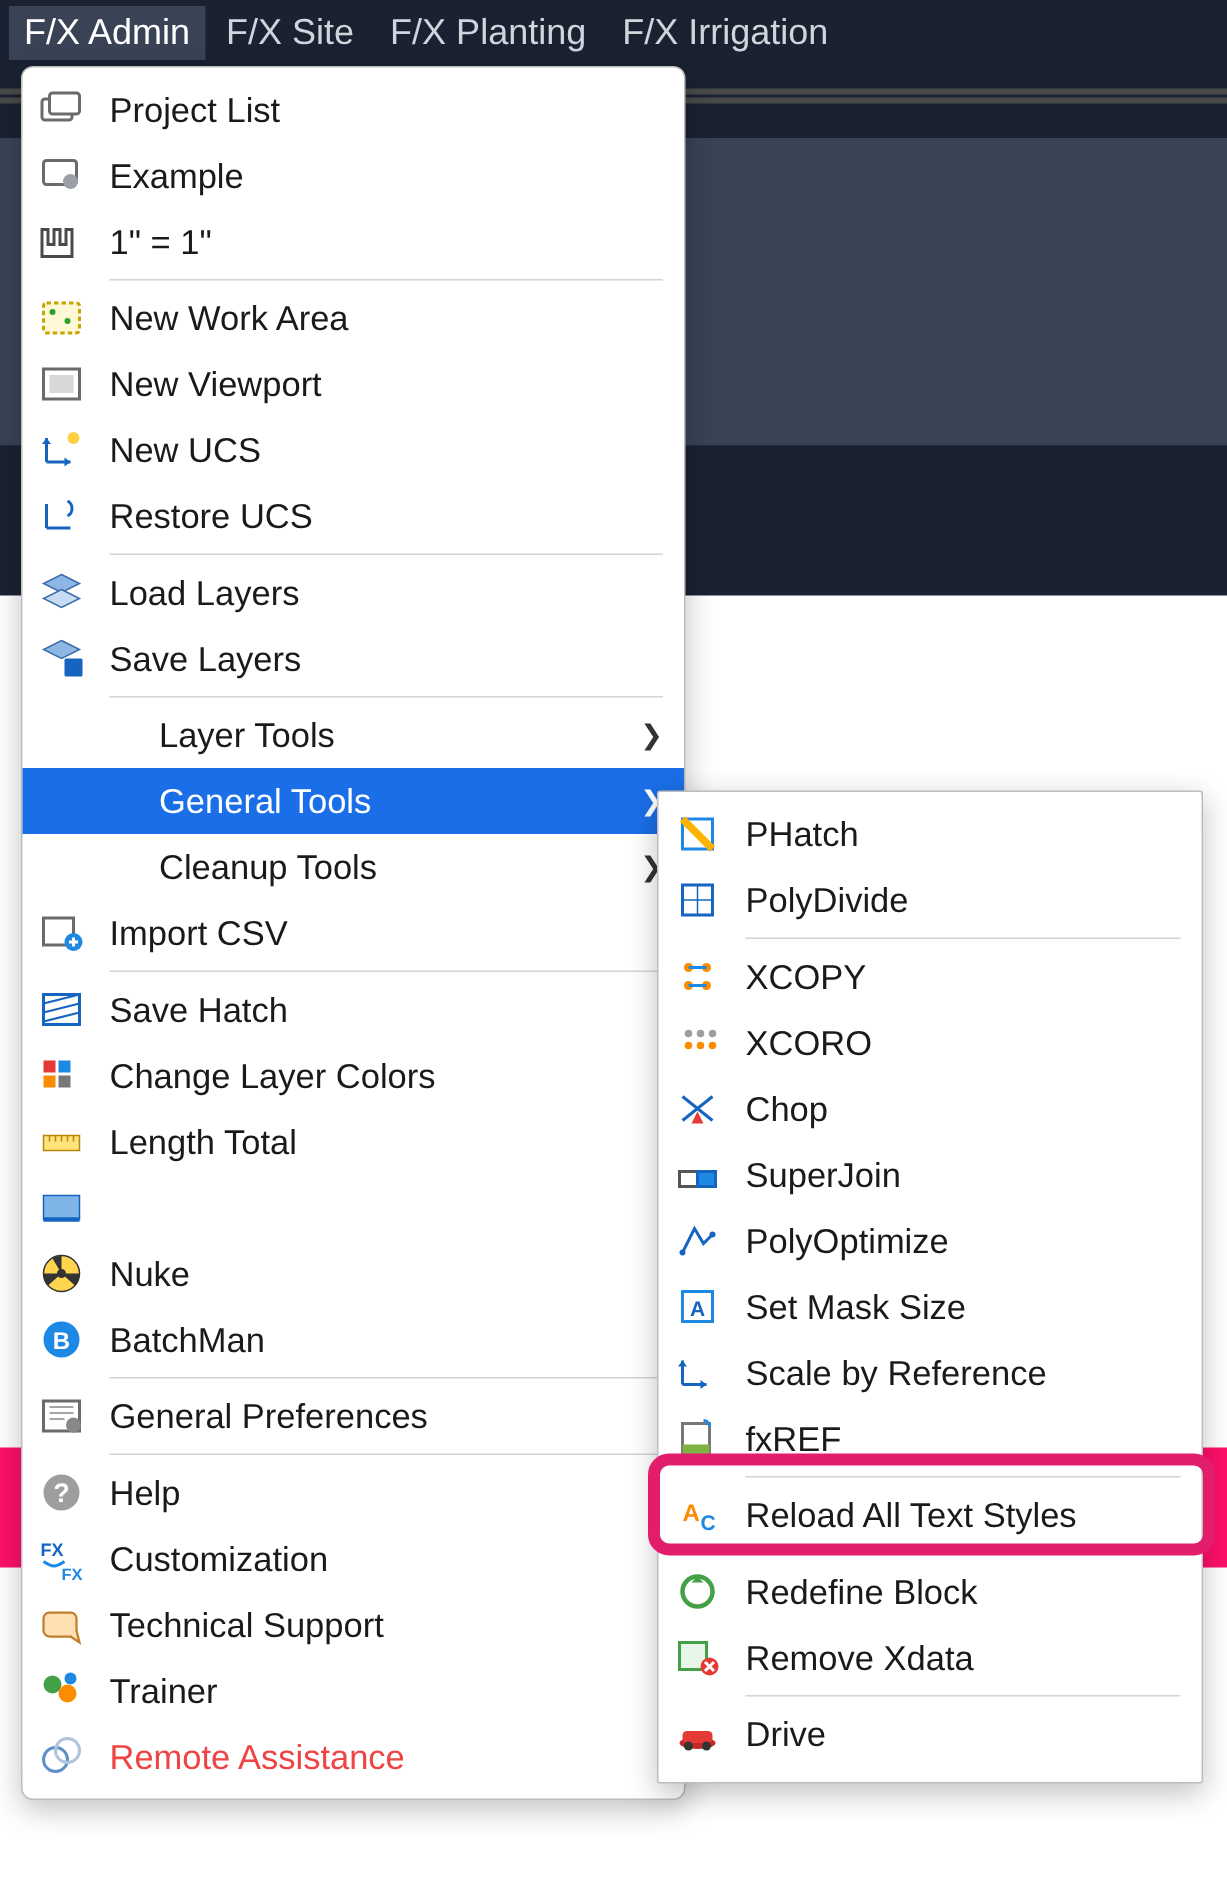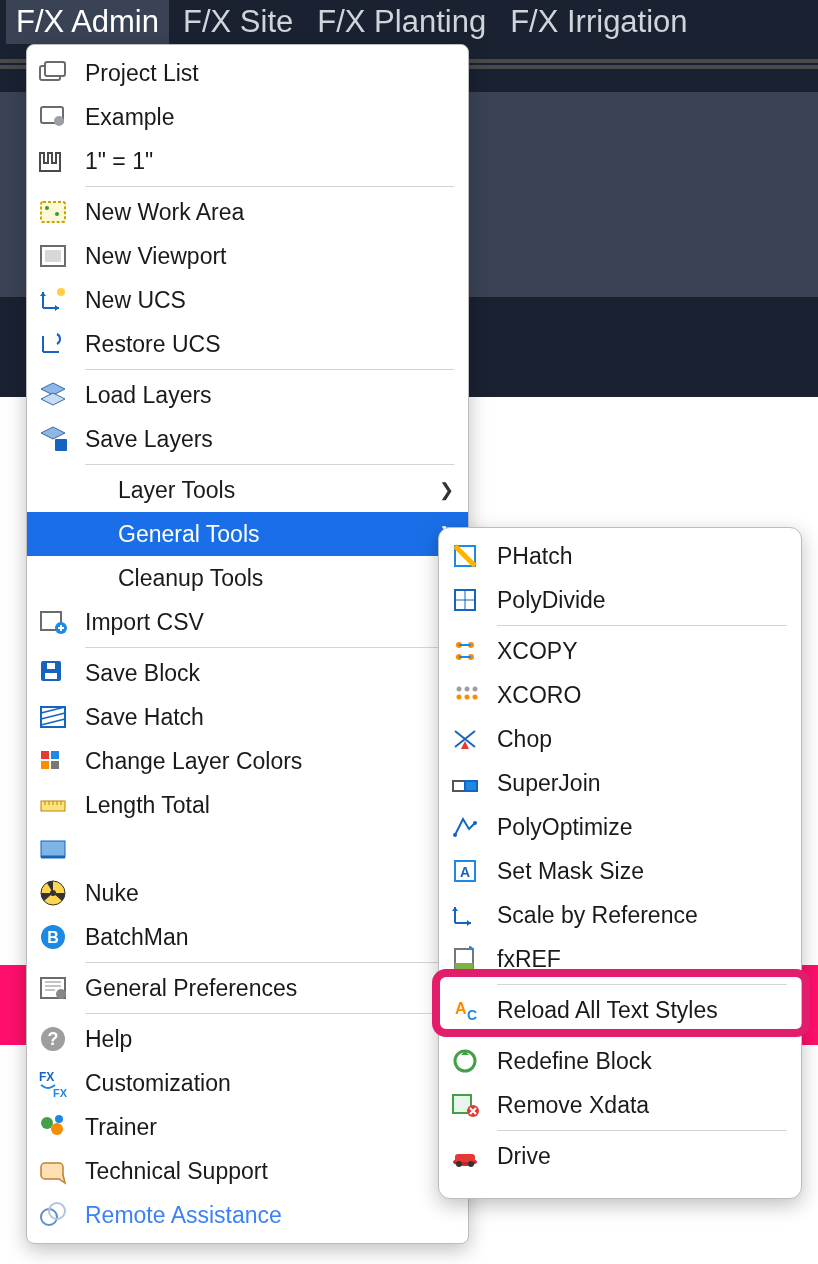--- a/index.html
+++ b/index.html
@@ -29,33 +29,33 @@
     height: 44px;
     display: flex;
     align-items: center;
     padding: 0 6px;
     background: #1a2232;
     gap: 4px;
     z-index: 5;
   }
   .menubar-item {
     color: #d0d4db;
-    font-size: 31px;
+    font-size: 24px;
     padding: 4px 10px;
     cursor: default;
   }
   .menubar-item.active {
     background: #3a4356;
     color: #fff;
   }
 
   .dropdown {
     position: absolute;
     top: 44px;
-    left: 26px;
+    left: 14px;
     width: 443px;
     background: #fff;
     border: 1px solid #bdbdbd;
     border-radius: 8px;
     box-shadow: 0 6px 20px rgba(0,0,0,.25);
     padding: 6px 0;
     z-index: 10;
   }
   .menu-item {
     display: flex;
@@ -79,37 +79,37 @@
     font-size: 18px;
     color: #333;
   }
   .menu-item.sub { padding-left: 91px; }
   .menu-item.sub .label { padding-left: 0; }
   .menu-item.highlight {
     background: #1a6fe8;
     color: #fff;
   }
   .menu-item.highlight .arrow { color:#fff; }
-  .menu-item.faded { color:#3b82f6; }
+  .menu-item.faded { color:#ef4444; }
   .sep {
     height: 1px;
     background: #d4d4d4;
     margin: 3px 14px 3px 58px;
   }
 
   .submenu {
     position: absolute;
     top: 527px;
     left: 438px;
     width: 364px;
     background: #fff;
     border: 1px solid #bdbdbd;
-    border-radius: 12px;
+    border-radius: 2px;
     box-shadow: 0 6px 20px rgba(0,0,0,.25);
-    padding: 6px 0 20px 0;
+    padding: 6px 0 10px 0;
     z-index: 20;
   }
   .submenu .menu-item { height: 44px; font-size:23px; }
   .submenu .sep { margin: 3px 14px 3px 58px; }
 
   .callout {
     position: absolute;
     border: 8px solid #e21e6c;
     border-radius: 14px;
     z-index: 30;
@@ -231,28 +231,20 @@
         <svg class="ic" viewBox="0 0 32 32">
           <use href="#i-csv"></use>
         </svg>
       </span>
       <span class="label">Import CSV</span>
     </div>
     <div class="sep"></div>
     <div class="menu-item">
       <span class="icon">
         <svg class="ic" viewBox="0 0 32 32">
-          <use href="#i-saveblock"></use>
-        </svg>
-      </span>
-      <span class="label">Save Block</span>
-    </div>
-    <div class="menu-item">
-      <span class="icon">
-        <svg class="ic" viewBox="0 0 32 32">
           <use href="#i-savehatch"></use>
         </svg>
       </span>
       <span class="label">Save Hatch</span>
     </div>
     <div class="menu-item">
       <span class="icon">
         <svg class="ic" viewBox="0 0 32 32">
           <use href="#i-colors"></use>
         </svg>
@@ -312,32 +304,32 @@
       <span class="icon">
         <svg class="ic" viewBox="0 0 32 32">
           <use href="#i-custom"></use>
         </svg>
       </span>
       <span class="label">Customization</span>
     </div>
     <div class="menu-item">
       <span class="icon">
         <svg class="ic" viewBox="0 0 32 32">
+          <use href="#i-support"></use>
+        </svg>
+      </span>
+      <span class="label">Technical Support</span>
+    </div>
+    <div class="menu-item">
+      <span class="icon">
+        <svg class="ic" viewBox="0 0 32 32">
           <use href="#i-trainer"></use>
         </svg>
       </span>
       <span class="label">Trainer</span>
-    </div>
-    <div class="menu-item">
-      <span class="icon">
-        <svg class="ic" viewBox="0 0 32 32">
-          <use href="#i-support"></use>
-        </svg>
-      </span>
-      <span class="label">Technical Support</span>
     </div>
     <div class="menu-item faded">
       <span class="icon">
         <svg class="ic" viewBox="0 0 32 32">
           <use href="#i-remote"></use>
         </svg>
       </span>
       <span class="label">Remote Assistance</span>
     </div>
   </div>

